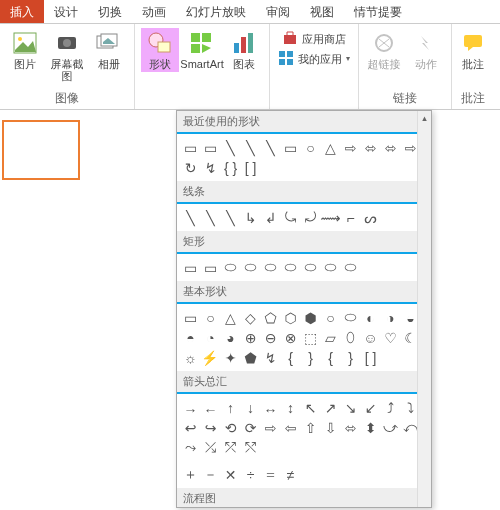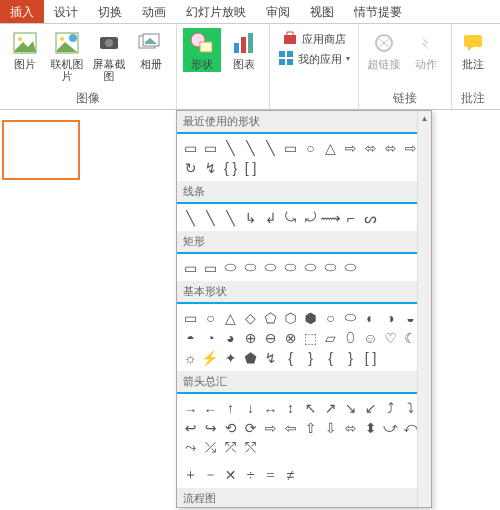--- a/index.html
+++ b/index.html
@@ -5,21 +5,21 @@
   * { box-sizing: border-box; margin: 0; padding: 0; }
   body { font-family: "Microsoft YaHei", sans-serif; font-size: 12px; background: #fff; width: 500px; height: 510px; overflow: hidden; position: relative; }
   .tabs { display: flex; height: 24px; background: #fff; border-bottom: 1px solid #ccc; }
   .tab { padding: 4px 10px; color: #444; cursor: pointer; }
   .tab.active { background: #d24726; color: #fff; }
   .ribbon { display: flex; height: 86px; background: #fff; border-bottom: 1px solid #ccc; }
   .group { display: flex; flex-direction: column; align-items: center; padding: 4px 6px 0; border-right: 1px solid #ddd; position: relative; }
   .group-buttons { display: flex; gap: 4px; justify-content: center; }
   .btn { display: flex; flex-direction: column; align-items: center; justify-content: flex-start; width: 38px; padding: 2px; cursor: pointer; }
   .btn.small { width: auto; flex-direction: row; gap: 4px; padding: 2px 4px; }
-  .btn.active { background: #22c55e; }
+  .btn.active { background: #f0abfc; }
   .icon { width: 28px; height: 26px; display: flex; align-items: center; justify-content: center; }
   .btn-label { font-size: 11px; color: #444; text-align: center; line-height: 1.1; margin-top: 2px; }
   .group-label { font-size: 12px; color: #666; margin-top: auto; padding: 2px 0; }
   .dropdown { position: absolute; left: 176px; top: 110px; width: 256px; background: #fff; border: 1px solid #aaa; box-shadow: 2px 2px 6px rgba(0,0,0,.2); z-index: 10; max-height: 398px; overflow: hidden; }
   .dd-section-header { background: #eee; padding: 3px 6px; font-size: 11px; color: #666; border-bottom: 2px solid #0ea5e9; }
   .dd-shapes { display: flex; flex-wrap: wrap; padding: 4px; gap: 1px; }
   .shape { width: 19px; height: 19px; display: flex; align-items: center; justify-content: center; color: #555; cursor: pointer; font-size: 14px; }
   .scrollbar { position: absolute; right: 0; top: 0; bottom: 0; width: 14px; background: #f0f0f0; border-left: 1px solid #ddd; }
   .scroll-arrow { height: 14px; display: flex; align-items: center; justify-content: center; font-size: 9px; color: #666; cursor: pointer; }
   .slide-area { position: absolute; left: 0; top: 112px; width: 80px; height: 90px; }
@@ -49,31 +49,20 @@
               <rect x="1" y="1" width="22" height="20" fill="#fff" stroke="#7a5"></rect>
               <circle cx="7" cy="7" r="2" fill="#fc3"></circle>
               <path d="M2 18 L10 10 L15 15 L20 9 L23 20 L2 20 Z" fill="#7a5"></path>
             </svg>
           </span>
         <span class="btn-label">图片</span>
       </div>
       <div class="btn">
         <span class="icon">
             <svg width="24" height="22">
-              <rect x="1" y="1" width="22" height="20" fill="#fff" stroke="#7a5"></rect>
-              <circle cx="7" cy="7" r="2" fill="#fc3"></circle>
-              <path d="M2 18 L10 10 L22 20 L2 20 Z" fill="#7a5"></path>
-              <circle cx="18" cy="6" r="4" fill="#39c" opacity=".8"></circle>
-            </svg>
-          </span>
-        <span class="btn-label">联机图片</span>
-      </div>
-      <div class="btn">
-        <span class="icon">
-            <svg width="24" height="22">
               <rect x="3" y="5" width="18" height="12" rx="2" fill="#555"></rect>
               <circle cx="12" cy="11" r="4" fill="#888"></circle>
             </svg>
           </span>
         <span class="btn-label">屏幕截图</span>
       </div>
       <div class="btn">
         <span class="icon">
             <svg width="28" height="22">
               <rect x="2" y="4" width="16" height="12" fill="#fff" stroke="#888"></rect>
@@ -90,20 +79,31 @@
   <div class="group" style="padding-bottom:0">
     <div class="group-buttons">
       <div class="btn active">
         <span class="icon">
             <svg width="26" height="24">
               <circle cx="9" cy="9" r="7" fill="#fde" stroke="#c66"></circle>
               <rect x="11" y="11" width="12" height="10" fill="#ffc" stroke="#c96"></rect>
             </svg>
           </span>
         <span class="btn-label">形状</span>
+      </div>
+      <div class="btn">
+        <span class="icon">
+            <svg width="26" height="24">
+              <rect x="2" y="2" width="9" height="9" fill="#7c4"></rect>
+              <rect x="13" y="2" width="9" height="9" fill="#7c4"></rect>
+              <rect x="2" y="13" width="9" height="9" fill="#7c4"></rect>
+              <path d="M13 13 L22 17 L13 22 Z" fill="#7c4"></path>
+            </svg>
+          </span>
+        <span class="btn-label">SmartArt</span>
       </div>
       <div class="btn">
         <span class="icon">
             <svg width="26" height="24">
               <rect x="3" y="12" width="5" height="10" fill="#39c"></rect>
               <rect x="10" y="6" width="5" height="16" fill="#c44"></rect>
               <rect x="17" y="2" width="5" height="20" fill="#5a9"></rect>
             </svg>
           </span>
         <span class="btn-label">图表</span>

